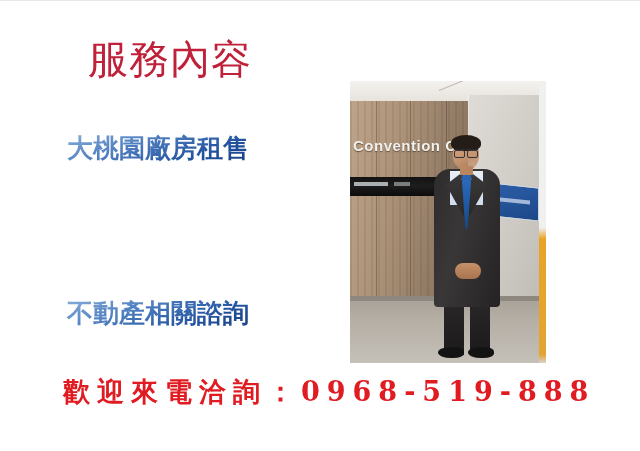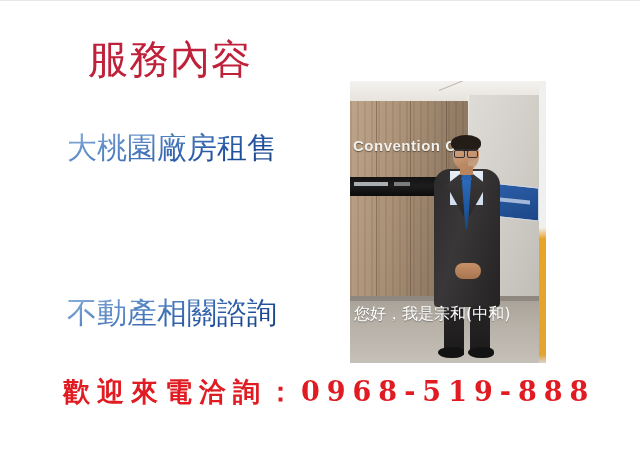--- a/index.html
+++ b/index.html
@@ -30,23 +30,23 @@
     font-weight: 400;
     color: #c0213a;
     letter-spacing: 1px;
     white-space: nowrap;
     font-family: "DejaVu Serif", "Liberation Serif", serif;
   }
 
   .service-item {
     position: absolute;
     left: 67px;
-    font-size: 30px;
+    font-size: 26px;
     line-height: 38px;
-    font-weight: 400;
+    font-weight: 700;
     white-space: nowrap;
     letter-spacing: 0px;
     background: linear-gradient(160deg, #8fb4dd 0%, #4f7fc0 38%, #1f4f9c 75%, #17407f 100%);
     -webkit-background-clip: text;
     background-clip: text;
     color: transparent;
     -webkit-text-fill-color: transparent;
     font-family: "DejaVu Serif", "Liberation Serif", serif;
   }
   .service-item.i0 { top: 128px; }
@@ -381,16 +381,15 @@
         <div class="neck"></div>
         <div class="head"></div>
         <div class="hair"></div>
         <div class="glasses"></div>
         <div class="hands"></div>
       </div>
 
       <div class="yellow-strip"></div>
     </div>
 
-    <div class="photo-caption">您好，我是宗和(中和)</div>
   </div>
 
 </div>
 
 </body></html>

